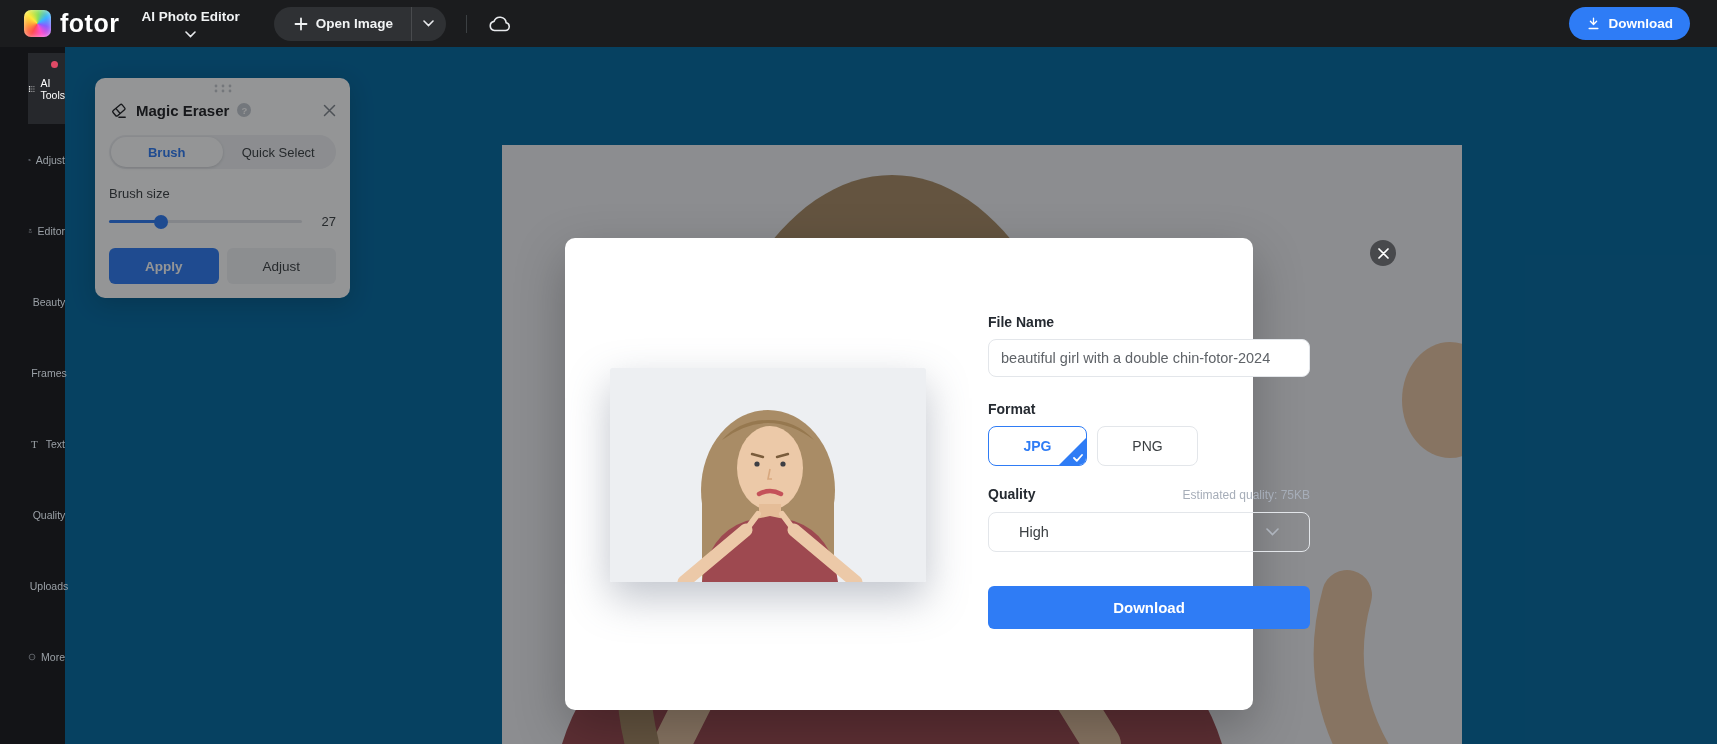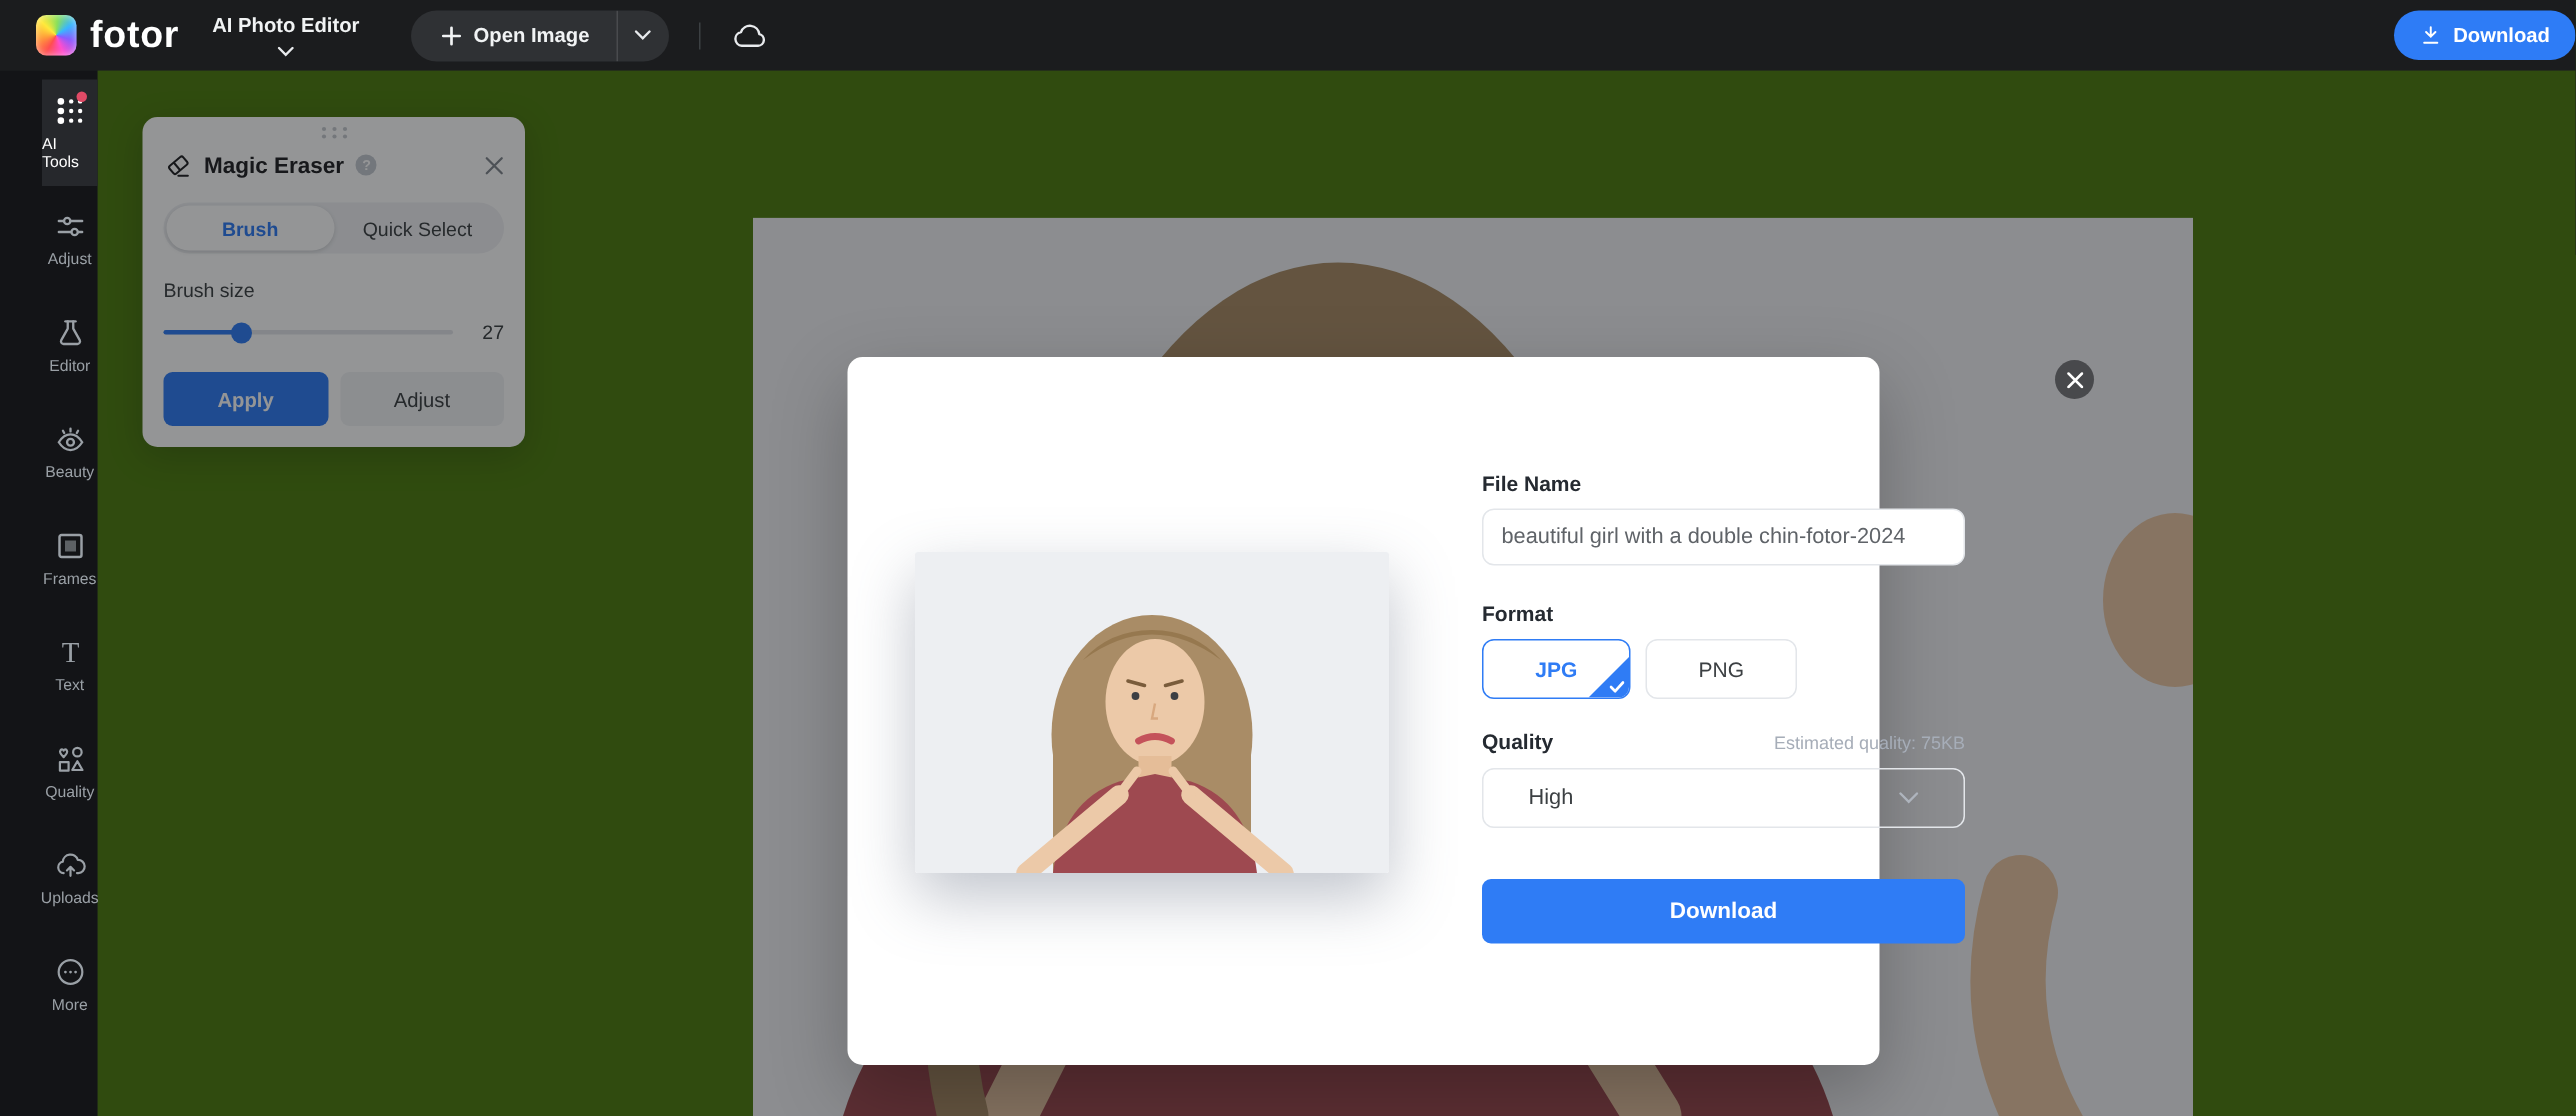--- a/index.html
+++ b/index.html
@@ -2,21 +2,21 @@
 <html><head>
 <meta charset="utf-8">
 <style>
   html,body{margin:0;padding:0;background:#1b1c1e;}
   body{width:1717px;height:744px;overflow:hidden;font-family:"Liberation Sans",sans-serif;
        -webkit-font-smoothing:antialiased;}
   .app{position:relative;width:1717px;height:744px;}
 
   
   .topbar{position:absolute;top:0;left:0;width:100%;height:47px;background:#1b1c1e;
-          display:flex;align-items:center;padding:0 0 0 24px;box-sizing:border-box;z-index:30;}
+          display:flex;align-items:center;padding:0 27px 0 24px;box-sizing:border-box;z-index:30;}
   .logo{display:flex;align-items:center;gap:9px;cursor:pointer;}
   .logo-ic{width:27px;height:27px;border-radius:7px;
            background:conic-gradient(from 210deg,#ff4e50,#ff9f3a,#ffe93a,#8ae05a,#3ab6ff,#8a5cff,#ff4ecd,#ff4e50);
            box-shadow:inset 0 0 5px rgba(255,255,255,.55);}
   .logo-tx{color:#fff;font-size:25px;font-weight:700;letter-spacing:.5px;line-height:1;}
   .appmenu{display:flex;align-items:center;gap:7px;margin-left:22px;color:#f1f3f4;
            font-size:13.5px;font-weight:600;cursor:pointer;flex-direction:column;}
   .openimg{display:flex;align-items:stretch;margin-left:34px;height:34px;background:#2f3134;
            border-radius:17px;overflow:hidden;color:#f1f3f4;}
   .openimg-main{display:flex;align-items:center;gap:8px;padding:0 18px 0 20px;font-size:13.5px;
@@ -25,30 +25,30 @@
            border-left:1px solid rgba(255,255,255,.13);cursor:pointer;}
   .tb-divider{width:1px;height:18px;background:#3c4043;margin-left:20px;}
   .tb-cloud{margin-left:20px;display:flex;align-items:center;cursor:pointer;}
   .tb-download{margin-left:auto;height:33px;border-radius:17px;background:#2e7cf6;color:#fff;
            display:flex;align-items:center;gap:8px;padding:0 17px;font-size:13.5px;font-weight:600;
            cursor:pointer;border:none;}
 
   
   .sidebar{position:absolute;top:47px;left:0;width:65px;height:697px;background:#131417;z-index:25;
            display:flex;flex-direction:column;padding-top:6px;box-sizing:border-box;}
-  .side-item{position:relative;height:71px;display:flex;flex-direction:column;align-items:center;
+  .side-item{position:relative;height:71px;display:flex;flex-direction:row;align-items:center;
            justify-content:center;gap:5px;color:#9aa0a6;cursor:pointer;margin-left:28px;}
   .side-item .lbl{font-size:10.5px;}
   .side-item.active{background:#26282c;color:#fff;}
   .side-item svg{display:block;}
   .notif-dot{position:absolute;top:8px;right:7px;width:7px;height:7px;border-radius:50%;
            background:#e04a66;}
 
   
-  .content{position:absolute;top:47px;left:65px;right:0;bottom:0;background:#4d7c0f;overflow:hidden;}
+  .content{position:absolute;top:47px;left:65px;right:0;bottom:0;background:#0369a1;overflow:hidden;}
   .canvas-img{position:absolute;left:437px;top:98px;width:960px;height:599px;overflow:hidden;}
   .dim-overlay{position:absolute;inset:0;background:rgba(12,13,15,.44);z-index:5;}
 
   
   .panel{position:absolute;left:30px;top:31px;width:255px;background:#fff;border-radius:10px;
          box-shadow:0 6px 24px rgba(0,0,0,.18);z-index:3;padding:4px 14px 14px;box-sizing:border-box;}
   .panel-handle{display:flex;justify-content:center;padding:2px 0 4px;cursor:grab;}
   .panel-head{display:flex;align-items:center;gap:8px;height:26px;color:#202124;}
   .panel-title{font-size:15px;font-weight:700;}
   .help-ic{width:14px;height:14px;border-radius:50%;background:#c4c9d0;color:#fff;font-size:9.5px;

